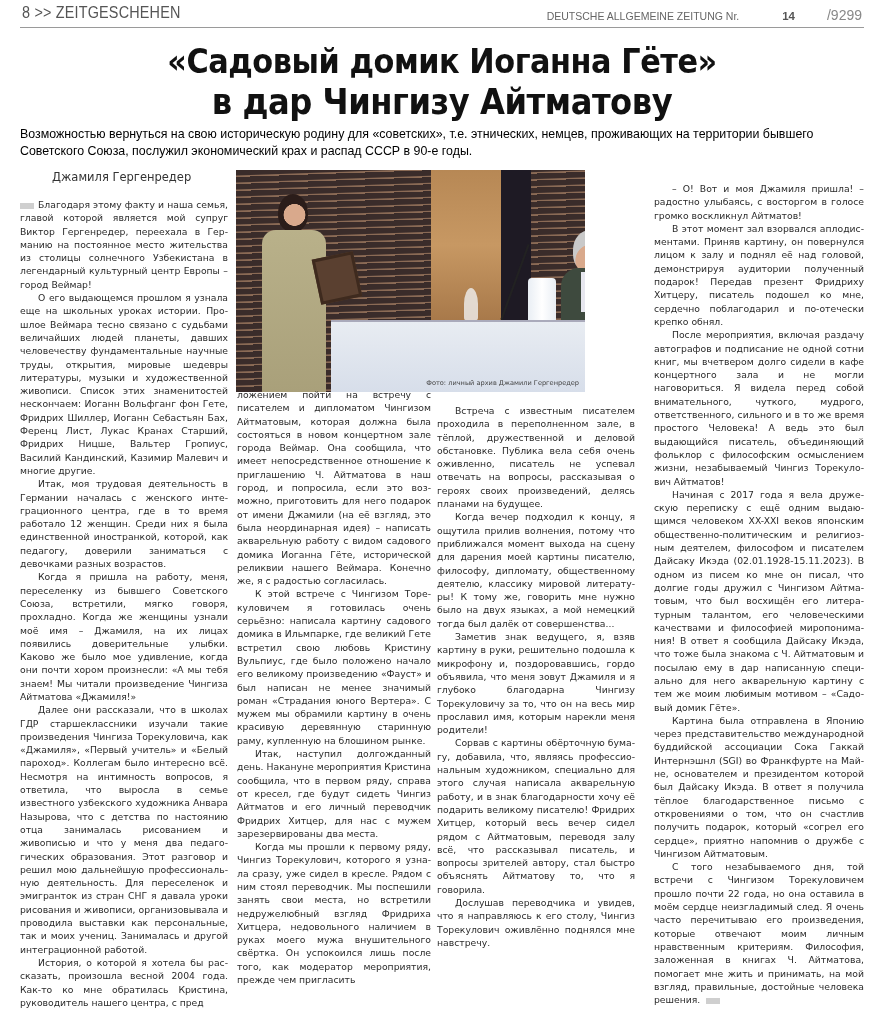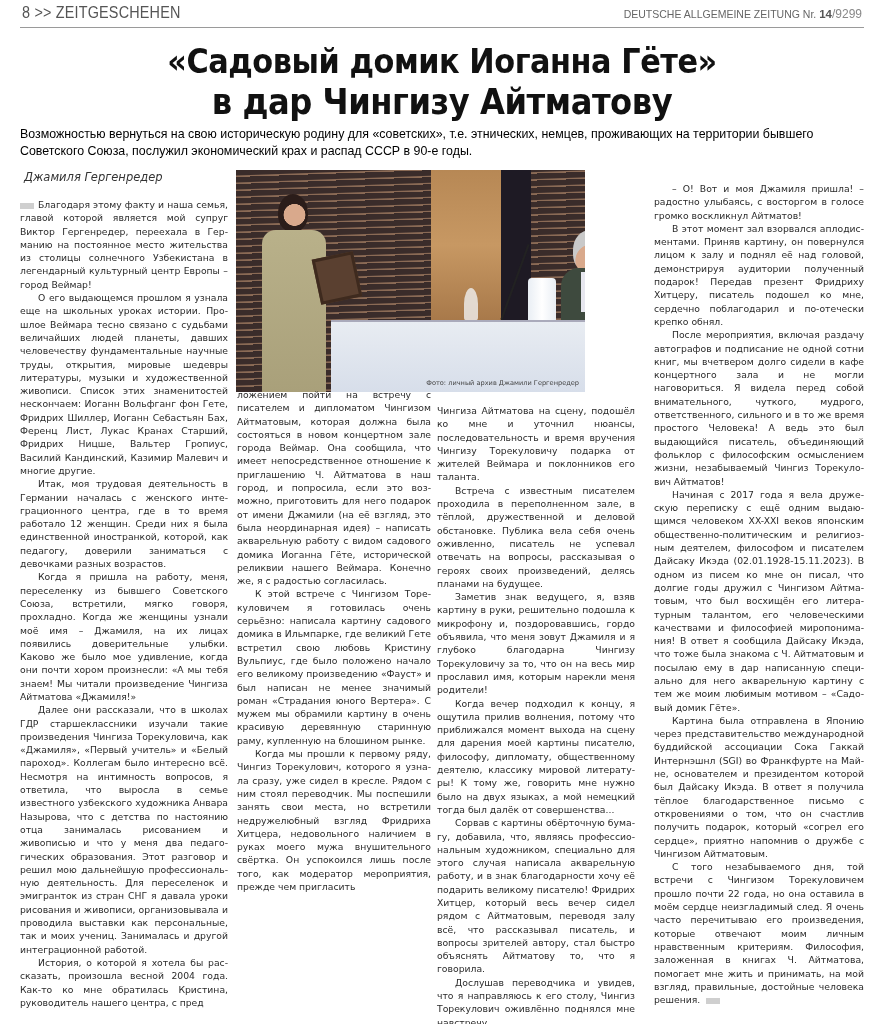--- a/index.html
+++ b/index.html
@@ -2,29 +2,29 @@
 <html><head>
 <meta charset="utf-8">
 <style>
   * { box-sizing: border-box; margin: 0; padding: 0; }
   html, body { width: 884px; height: 1024px; background: #ffffff; overflow: hidden; }
   body { font-family: "DejaVu Sans", sans-serif; color: #222; position: relative; }
 
   .topbar { position: absolute; left: 20px; right: 20px; top: 4px; height: 24px; border-bottom: 1px solid #9a9a9a; }
   .section { position: absolute; left: 2px; top: 0; font-family: "Liberation Sans", sans-serif; font-size: 16px; color: #555; letter-spacing: 0.2px; transform: scaleX(0.9); transform-origin: left; }
   .paper { position: absolute; right: 2px; top: 3px; font-family: "Liberation Sans", sans-serif; font-size: 10.5px; color: #666; white-space: nowrap; }
-  .paper .nr { font-weight: bold; font-size: 11.5px; color: #555; }
-  .paper .issue { font-size: 12px; color: #888; }
+  .paper .nr { font-weight: bold; font-size: 11.5px; color: #555; margin-left: 40px; }
+  .paper .issue { font-size: 14px; color: #888; margin-left: 32px; }
 
   .title1 { position: absolute; left: 0; right: 0; top: 42px; text-align: center; font-family: "DejaVu Sans", sans-serif; font-size: 33px; color: #111; letter-spacing: -0.5px; transform: scaleX(0.92); }
   .title2 { position: absolute; left: 0; right: 0; top: 82px; text-align: center; font-family: "DejaVu Sans", sans-serif; font-weight: bold; font-size: 35px; color: #111; letter-spacing: -0.5px; transform: scaleX(0.92); }
 
   .lead { position: absolute; left: 20px; right: 20px; top: 126px; font-family: "Liberation Sans", sans-serif; font-size: 12.4px; line-height: 17px; color: #000000; }
 
-  .byline { position: absolute; left: 24px; top: 170px; font-style: italic; font-size: 11.5px; color: #333; }
+  .byline { position: absolute; left: 52px; top: 170px; font-size: 11.5px; color: #333; }
 
   .col { position: absolute; font-size: 9.25px; line-height: 13.3px; color: #2a2a2a; text-align: justify; hyphens: manual; }
   .col p { text-indent: 18px; }
   .col p.first { text-indent: 0; }
   .marker { display: inline-block; width: 14px; height: 6px; background: #cfcfcf; margin-right: 4px; vertical-align: middle; }
   .endmark { display: inline-block; width: 14px; height: 6px; background: #cfcfcf; margin-left: 6px; vertical-align: middle; }
 
   .c1 { left: 20px; top: 198px; width: 208px; }
   .c2 { left: 237px; top: 388px; width: 194px; }
   .c3 { left: 437px; top: 404px; width: 198px; }
@@ -99,28 +99,28 @@
   <p>О его выдающемся прошлом я узнала еще на школьных уроках истории. Про­шлое Веймара тесно связано с судьбами величайших людей планеты, давших человечеству фундаментальные науч­ные труды, открытия, мировые шедевры литературы, музыки и художественной живописи. Список этих знаменитостей нескончаем: Иоганн Вольфганг фон Гете, Фридрих Шиллер, Иоганн Себастьян Бах, Ференц Лист, Лукас Кранах Стар­ший, Фридрих Ницше, Вальтер Гропиус, Василий Кандинский, Казимир Малевич и многие другие.</p>
   <p>Итак, моя трудовая деятельность в Германии началась с женского инте­грационного центра, где в то время работало 12 женщин. Среди них я была единственной иностранкой, которой, как педагогу, доверили заниматься с девочками разных возрастов.</p>
   <p>Когда я пришла на работу, меня, пере­селенку из бывшего Советского Союза, встретили, мягко говоря, прохладно. Ког­да же женщины узнали моё имя – Джами­ля, на их лицах появились доверительные улыбки. Каково же было мое удивление, когда они почти хором произнесли: «А мы тебя знаем! Мы читали произведе­ние Чингиза Айтматова «Джамиля!»</p>
   <p>Далее они рассказали, что в школах ГДР старшеклассники изучали такие произведения Чингиза Торекуловича, как «Джамиля», «Первый учитель» и «Белый пароход». Коллегам было инте­ресно всё. Несмотря на интимность вопросов, я ответила, что выросла в семье известного узбекского художни­ка Анвара Назырова, что с детства по настоянию отца занималась рисованием и живописью и что у меня два педаго­гических образования. Этот разговор и решил мою дальнейшую профессиональ­ную деятельность. Для переселенок и эмигранток из стран СНГ я давала уроки рисования и живописи, организовывала и проводила выставки как персональ­ные, так и моих учениц. Занималась и другой интеграционной работой.</p>
   <p>История, о которой я хотела бы рас­сказать, произошла весной 2004 года. Как-то ко мне обратилась Кристина, руководитель нашего центра, с пред­</p>
 </div>
 
 <div class="col c2">
   <p class="first">ложением пойти на встречу с писателем и дипломатом Чингизом Айтматовым, которая должна была состояться в новом концертном зале города Веймар. Она сообщила, что имеет непосредственное отношение к приглашению Ч. Айтматова в наш город, и попросила, если это воз­можно, приготовить для него подарок от имени Джамили (на её взгляд, это была неординарная идея) – написать акварельную работу с видом садового домика Иоганна Гёте, исторической реликвии нашего Веймара. Конечно же, я с радостью согласилась.</p>
   <p>К этой встрече с Чингизом Торе­куловичем я готовилась очень серьёзно: написала картину садового домика в Ильмпарке, где великий Гете встретил свою любовь Кристину Вульпиус, где было положено начало его великому произведению «Фауст» и был написан не менее значимый роман «Страдания юного Вертера». С мужем мы обрамили картину в очень красивую деревянную старинную раму, купленную на блоши­ном рынке.</p>
+  <p>Итак, наступил долгожданный день. Накануне мероприятия Кристина сооб­щила, что в первом ряду, справа от кре­сел, где будут сидеть Чингиз Айтматов и его личный переводчик Фридрих Хитцер, для нас с мужем зарезервированы два места.</p>
   <p>Когда мы прошли к первому ряду, Чингиз Торекулович, которого я узна­ла сразу, уже сидел в кресле. Рядом с ним стоял переводчик. Мы поспешили занять свои места, но встретили недру­желюбный взгляд Фридриха Хитцера, недовольного наличием в руках моего мужа внушительного свёртка. Он успо­коился лишь после того, как модератор мероприятия, прежде чем пригласить</p>
 </div>
 
 <div class="col c3">
-  <p class="first">Чингиза Айтматова на сцену, подошёл ко мне и уточнил нюансы, последователь­ность и время вручения Чингизу Торе­куловичу подарка от жителей Веймара и поклонников его таланта.</p>
   <p>Встреча с известным писателем про­ходила в переполненном зале, в тёплой, дружественной и деловой обстановке. Публика вела себя очень оживленно, писатель не успевал отвечать на вопро­сы, рассказывая о героях своих произ­ведений, делясь планами на будущее.</p>
+  <p>Когда вечер подходил к концу, я ощутила прилив волнения, потому что приближался момент выхода на сцену для дарения моей картины писателю, философу, дипломату, общественному деятелю, классику мировой литерату­ры! К тому же, говорить мне нужно было на двух языках, а мой немецкий тогда был далёк от совершенства...</p>
   <p>Заметив знак ведущего, я, взяв картину в руки, решительно подошла к микрофону и, поздоровавшись, гордо объявила, что меня зовут Джамиля и я глубоко благодарна Чингизу Торекулови­чу за то, что он на весь мир прославил имя, которым нарекли меня родители!</p>
-  <p>Когда вечер подходил к концу, я ощутила прилив волнения, потому что приближался момент выхода на сцену для дарения моей картины писателю, философу, дипломату, общественному деятелю, классику мировой литерату­ры! К тому же, говорить мне нужно было на двух языках, а мой немецкий тогда был далёк от совершенства...</p>
   <p>Сорвав с картины обёрточную бума­гу, добавила, что, являясь профессио­нальным художником, специально для этого случая написала акварельную работу, и в знак благодарности хочу её подарить великому писателю! Фридрих Хитцер, который весь вечер сидел рядом с Айтматовым, переводя залу всё, что рассказывал писатель, и вопросы зри­телей автору, стал быстро объяснять Айтматову то, что я говорила.</p>
   <p>Дослушав переводчика и увидев, что я направляюсь к его столу, Чингиз Торекулович оживлённо поднялся мне навстречу.</p>
 </div>
 
 <div class="col c4">
   <p>– О! Вот и моя Джамиля пришла! – радостно улыбаясь, с восторгом в голосе громко воскликнул Айтматов!</p>
   <p>В этот момент зал взорвался аплодис­ментами. Приняв картину, он повернулся лицом к залу и поднял её над головой, демонстрируя аудитории полученный подарок! Передав презент Фридриху Хитцеру, писатель подошел ко мне, сердечно поблагодарил и по-отечески крепко обнял.</p>
   <p>После мероприятия, включая раз­дачу автографов и подписание не одной сотни книг, мы вчетвером долго сидели в кафе концертного зала и не могли наговориться. Я видела перед собой внимательного, чуткого, мудро­го, ответственного, сильного и в то же время простого Человека! А ведь это был выдающийся писатель, объединяющий фольклор с философским осмыслением жизни, незабываемый Чингиз Торекуло­вич Айтматов!</p>
   <p>Начиная с 2017 года я вела друже­скую переписку с ещё одним выдаю­щимся человеком XX-XXI веков японским общественно-политическим и религиоз­ным деятелем, философом и писателем Дайсаку Икэда (02.01.1928-15.11.2023). В одном из писем ко мне он писал, что долгие годы дружил с Чингизом Айтма­товым, что был восхищён его литера­турным талантом, его человеческими качествами и философией миропонима­ния! В ответ я сообщила Дайсаку Икэда, что тоже была знакома с Ч. Айтматовым и посылаю ему в дар написанную специ­ально для него акварельную картину с тем же моим любимым мотивом – «Садо­вый домик Гёте».</p>
   <p>Картина была отправлена в Японию через представительство международ­ной буддийской ассоциации Сока Гаккай Интернэшнл (SGI) во Франкфурте на Май­не, основателем и президентом которой был Дайсаку Икэда. В ответ я получила тёплое благодарственное письмо с откровениями о том, что он счастлив получить подарок, который «согрел его сердце», приятно напомнив о дружбе с Чингизом Айтматовым.</p>

